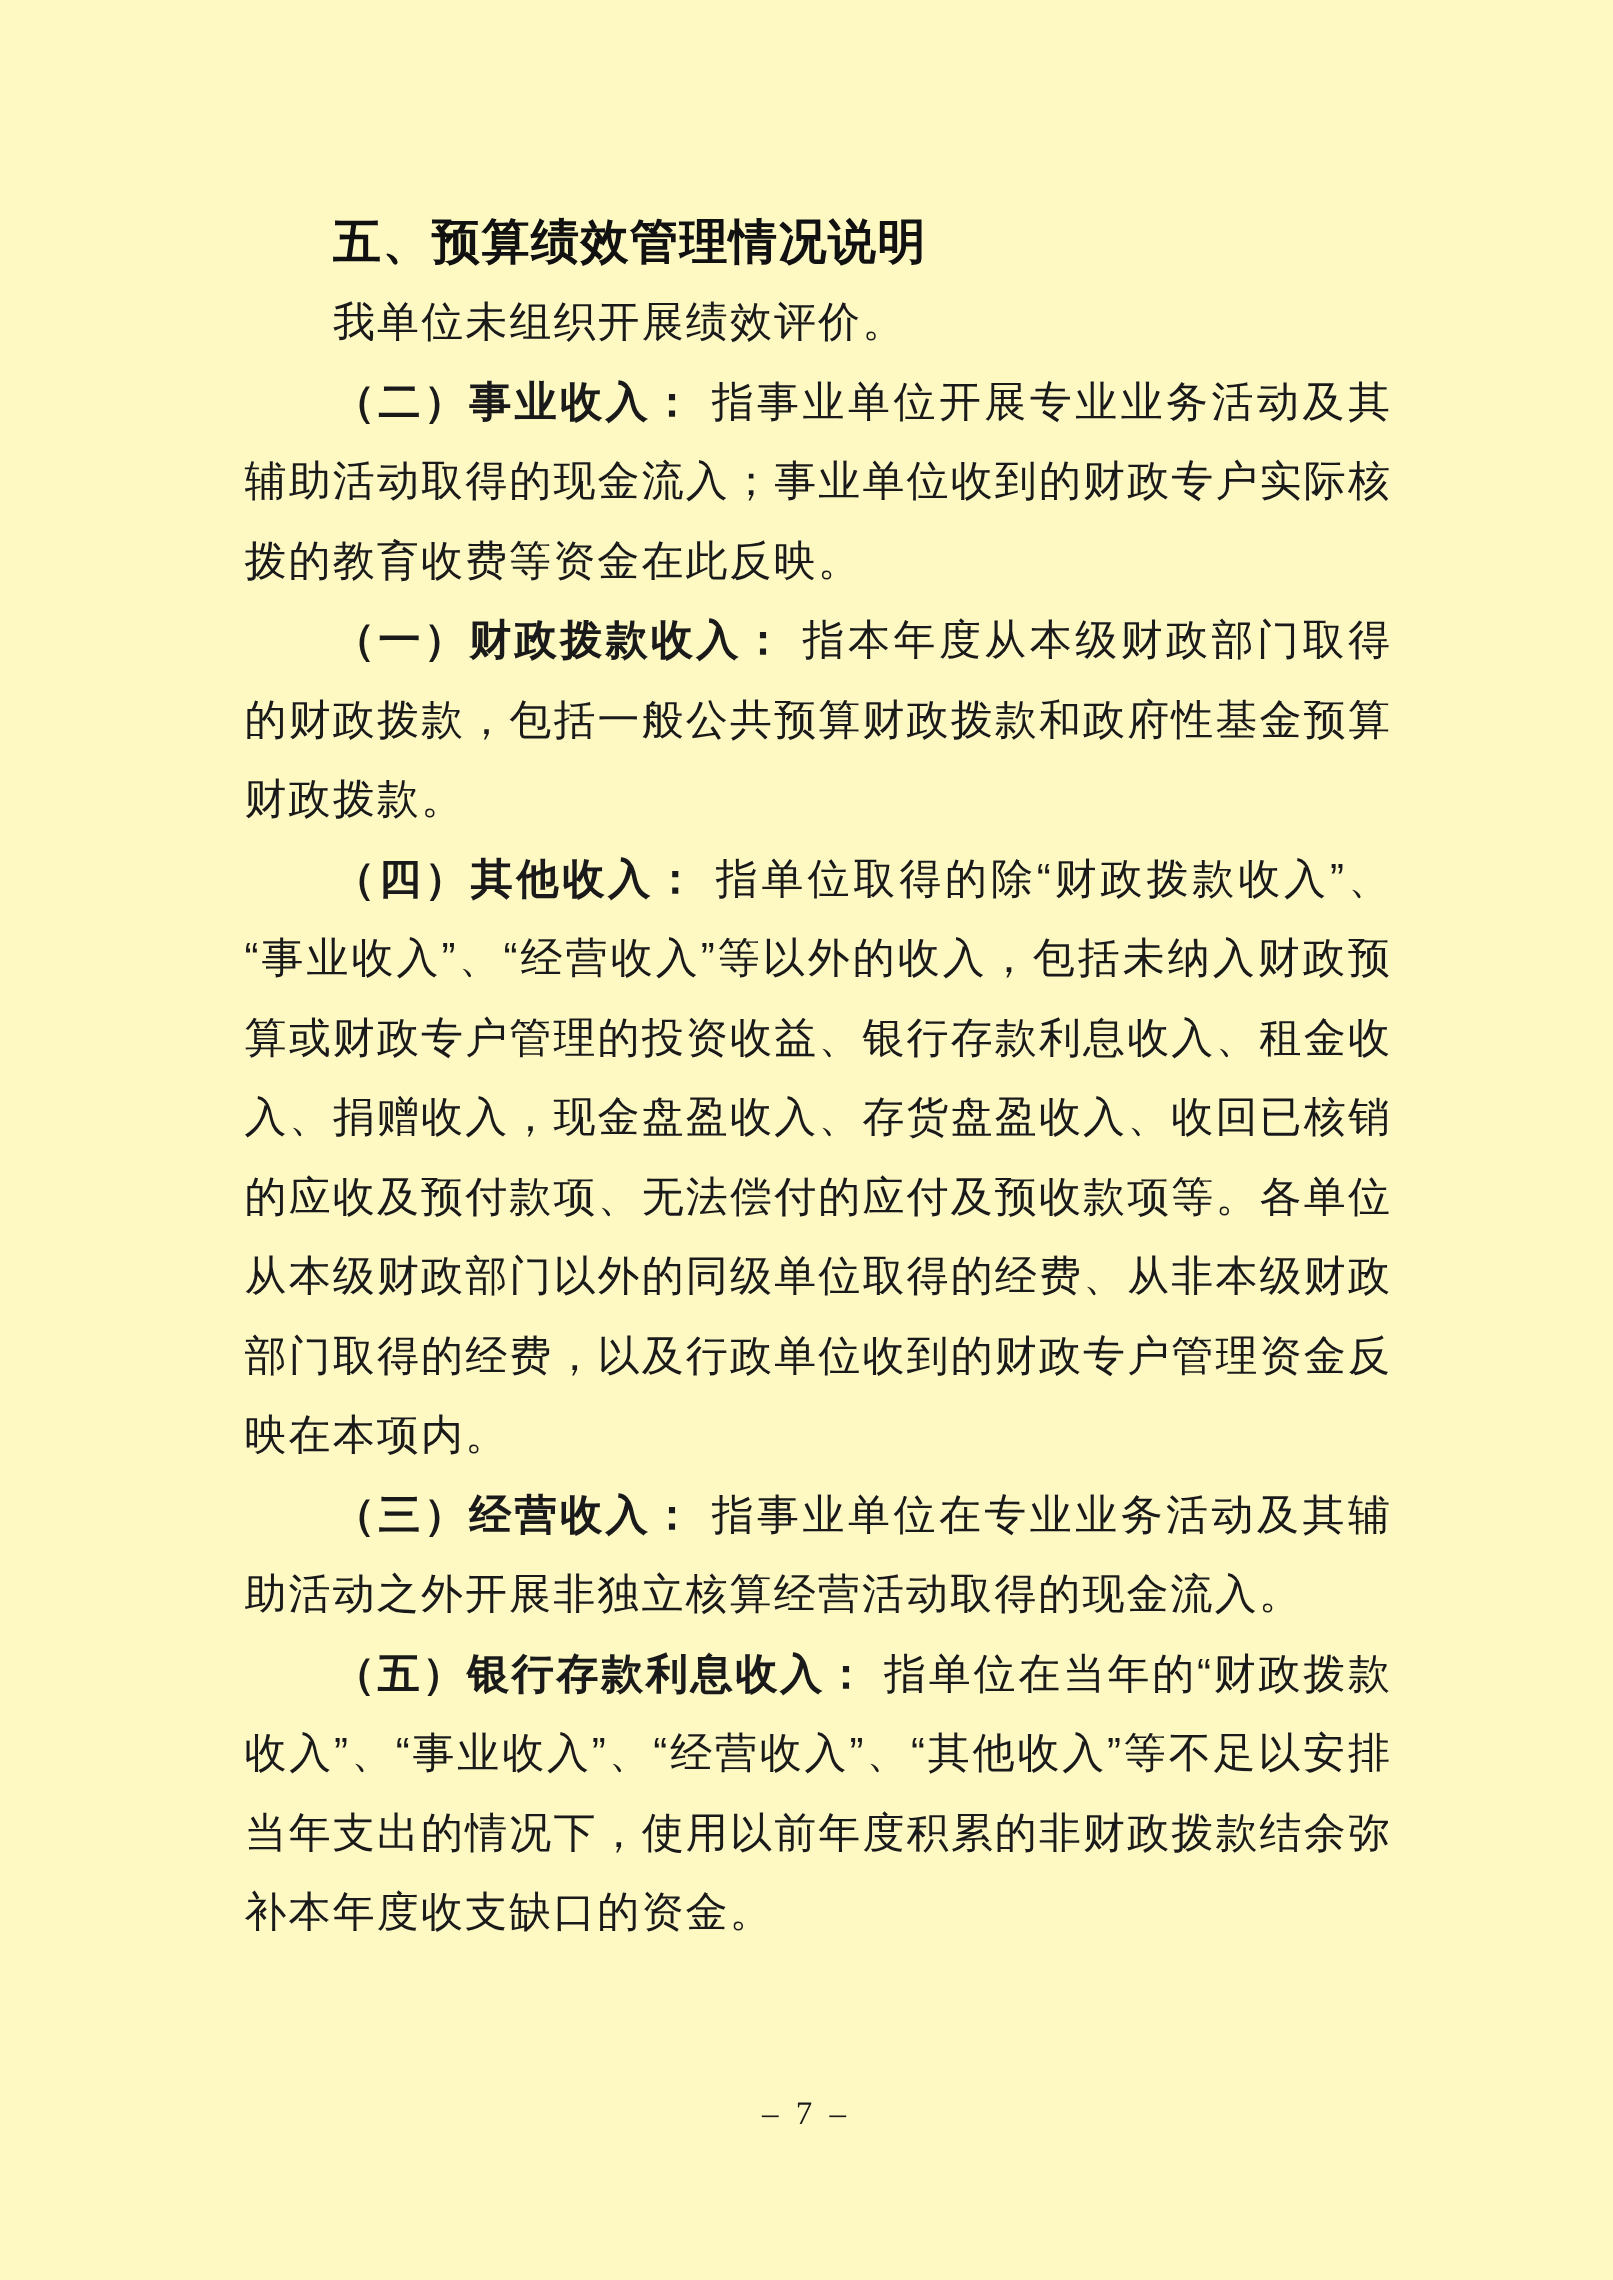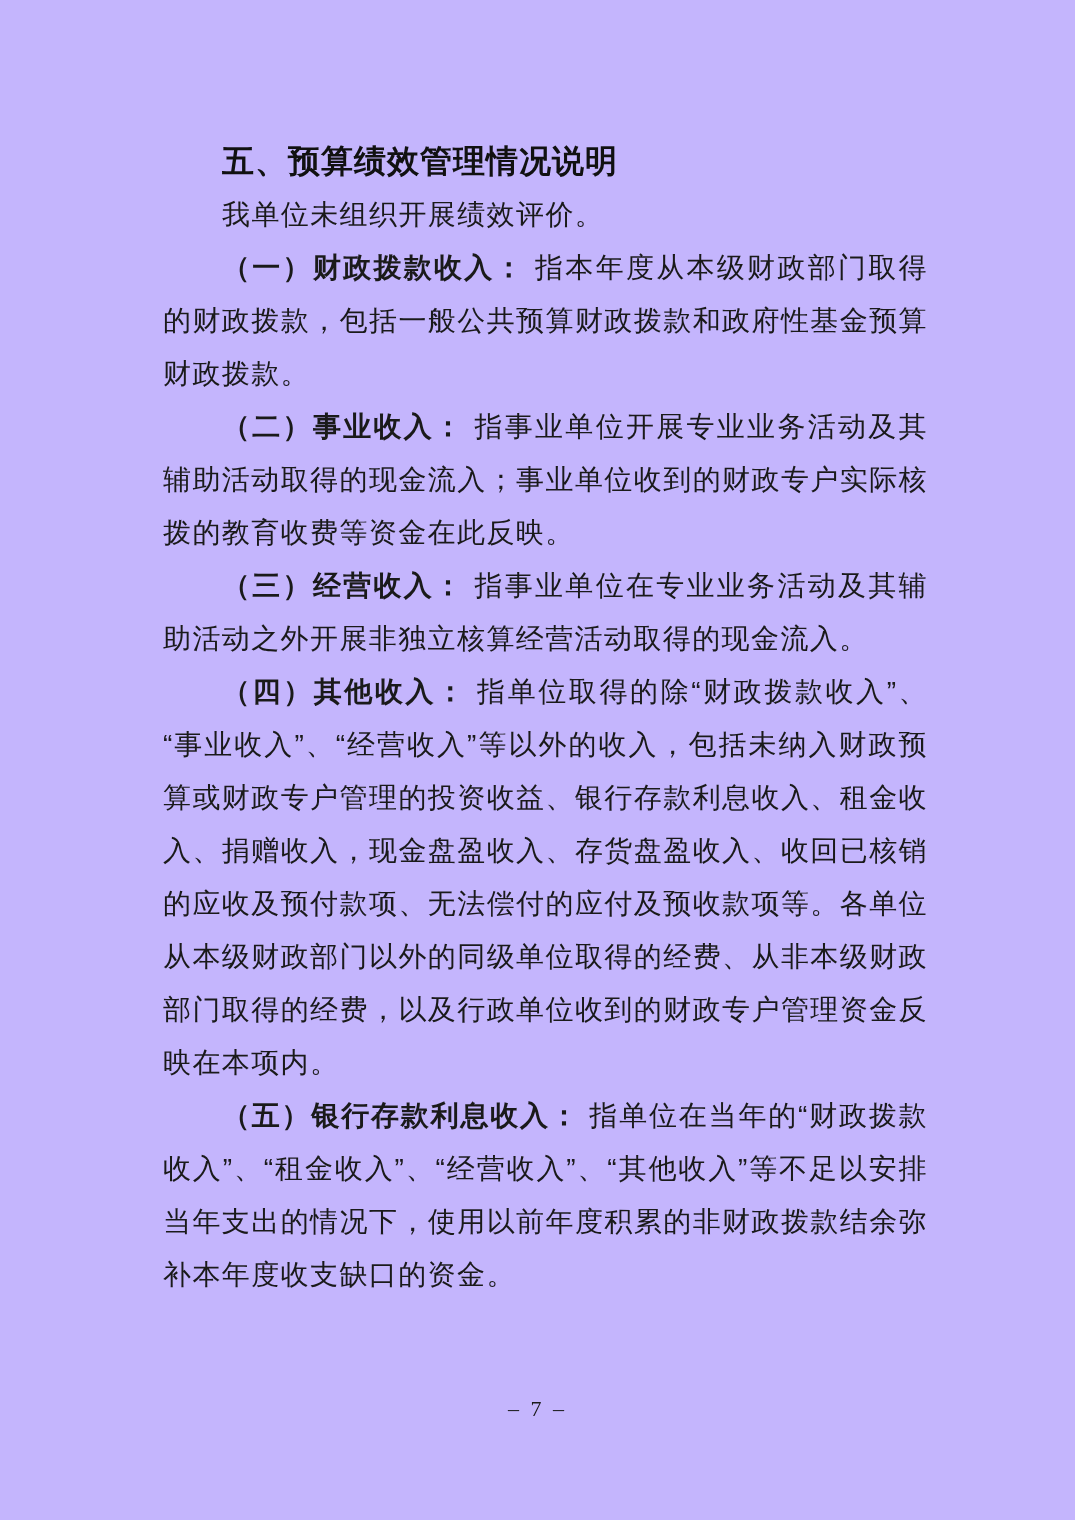--- a/index.html
+++ b/index.html
@@ -4,21 +4,21 @@
 <style>
   html, body {
     margin: 0;
     padding: 0;
     background: #ffffff;
   }
   .page {
     position: relative;
     width: 1075px;
     height: 1520px;
-    background: #c4b5fd;
+    background: #fef9c3;
     color: #1a1a1a;
     overflow: hidden;
   }
   .content {
     position: absolute;
     left: 163px;
     top: 135px;
     width: 765px;
   }
   .para {
@@ -65,40 +65,40 @@
     <span>五、预算绩效管理情况说明</span>
   </h2>
 
   <p class="para">
     <span class="lead"></span>
     <span class="body-text">我单位未组织开展绩效评价。</span>
   </p>
 
 
   <p class="para">
+    <span class="lead">（二）事业收入：</span>
+    <span class="body-text">指事业单位开展专业业务活动及其辅助活动取得的现金流入；事业单位收到的财政专户实际核拨的教育收费等资金在此反映。</span>
+  </p>
+
+  <p class="para">
     <span class="lead">（一）财政拨款收入：</span>
     <span class="body-text">指本年度从本级财政部门取得的财政拨款，包括一般公共预算财政拨款和政府性基金预算财政拨款。</span>
   </p>
 
   <p class="para">
-    <span class="lead">（二）事业收入：</span>
-    <span class="body-text">指事业单位开展专业业务活动及其辅助活动取得的现金流入；事业单位收到的财政专户实际核拨的教育收费等资金在此反映。</span>
+    <span class="lead">（四）其他收入：</span>
+    <span class="body-text">指单位取得的除“财政拨款收入”、“事业收入”、“经营收入”等以外的收入，包括未纳入财政预算或财政专户管理的投资收益、银行存款利息收入、租金收入、捐赠收入，现金盘盈收入、存货盘盈收入、收回已核销的应收及预付款项、无法偿付的应付及预收款项等。各单位从本级财政部门以外的同级单位取得的经费、从非本级财政部门取得的经费，以及行政单位收到的财政专户管理资金反映在本项内。</span>
   </p>
 
   <p class="para">
     <span class="lead">（三）经营收入：</span>
     <span class="body-text">指事业单位在专业业务活动及其辅助活动之外开展非独立核算经营活动取得的现金流入。</span>
   </p>
 
   <p class="para">
-    <span class="lead">（四）其他收入：</span>
-    <span class="body-text">指单位取得的除“财政拨款收入”、“事业收入”、“经营收入”等以外的收入，包括未纳入财政预算或财政专户管理的投资收益、银行存款利息收入、租金收入、捐赠收入，现金盘盈收入、存货盘盈收入、收回已核销的应收及预付款项、无法偿付的应付及预收款项等。各单位从本级财政部门以外的同级单位取得的经费、从非本级财政部门取得的经费，以及行政单位收到的财政专户管理资金反映在本项内。</span>
-  </p>
-
-  <p class="para">
     <span class="lead">（五）银行存款利息收入：</span>
-    <span class="body-text">指单位在当年的“财政拨款收入”、“租金收入”、“经营收入”、“其他收入”等不足以安排当年支出的情况下，使用以前年度积累的非财政拨款结余弥补本年度收支缺口的资金。</span>
+    <span class="body-text">指单位在当年的“财政拨款收入”、“事业收入”、“经营收入”、“其他收入”等不足以安排当年支出的情况下，使用以前年度积累的非财政拨款结余弥补本年度收支缺口的资金。</span>
   </p>
 </div>
   <div class="footer">
     <span>– 7 –</span>
   </div>
 </div>
 
 </body></html>

